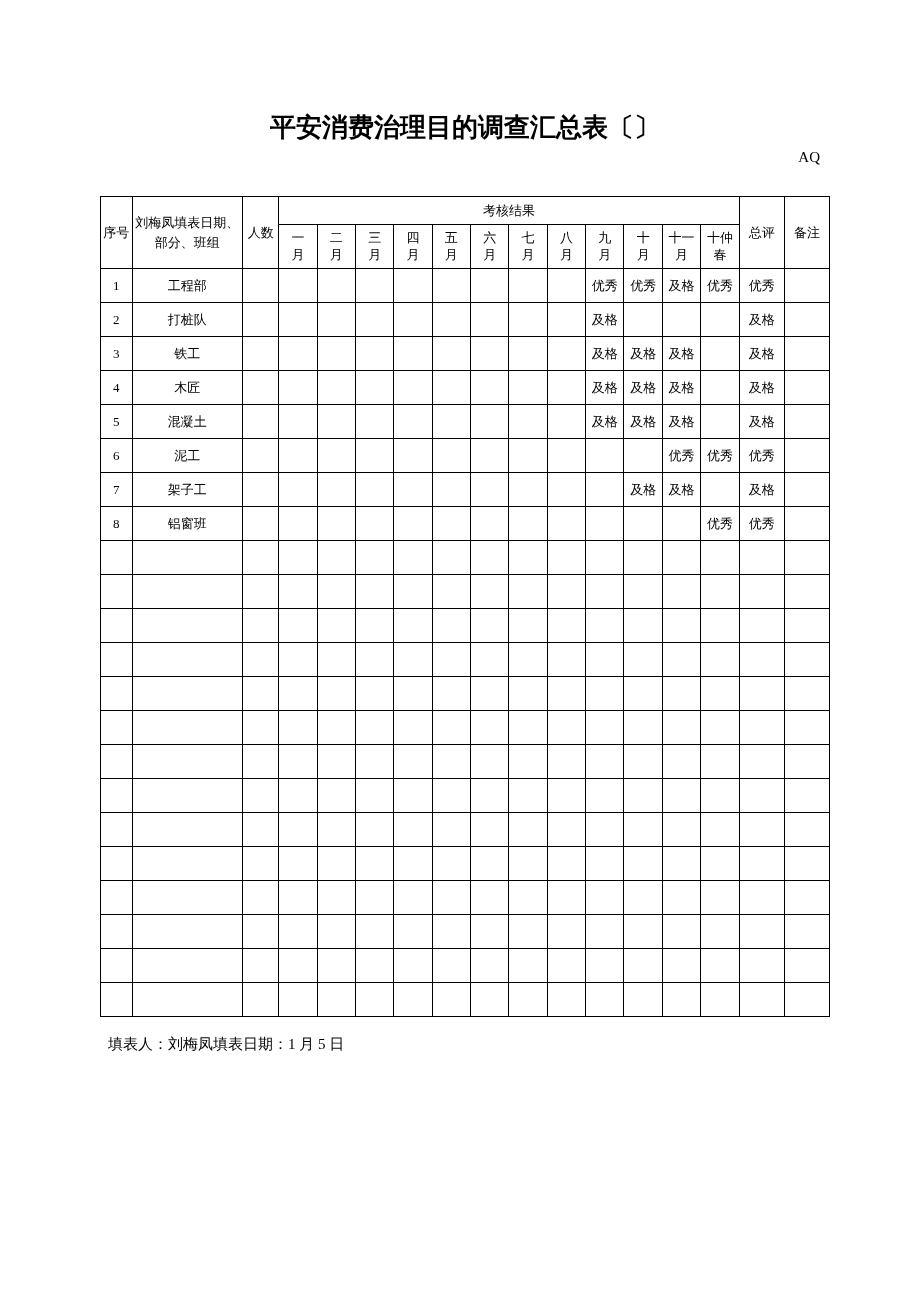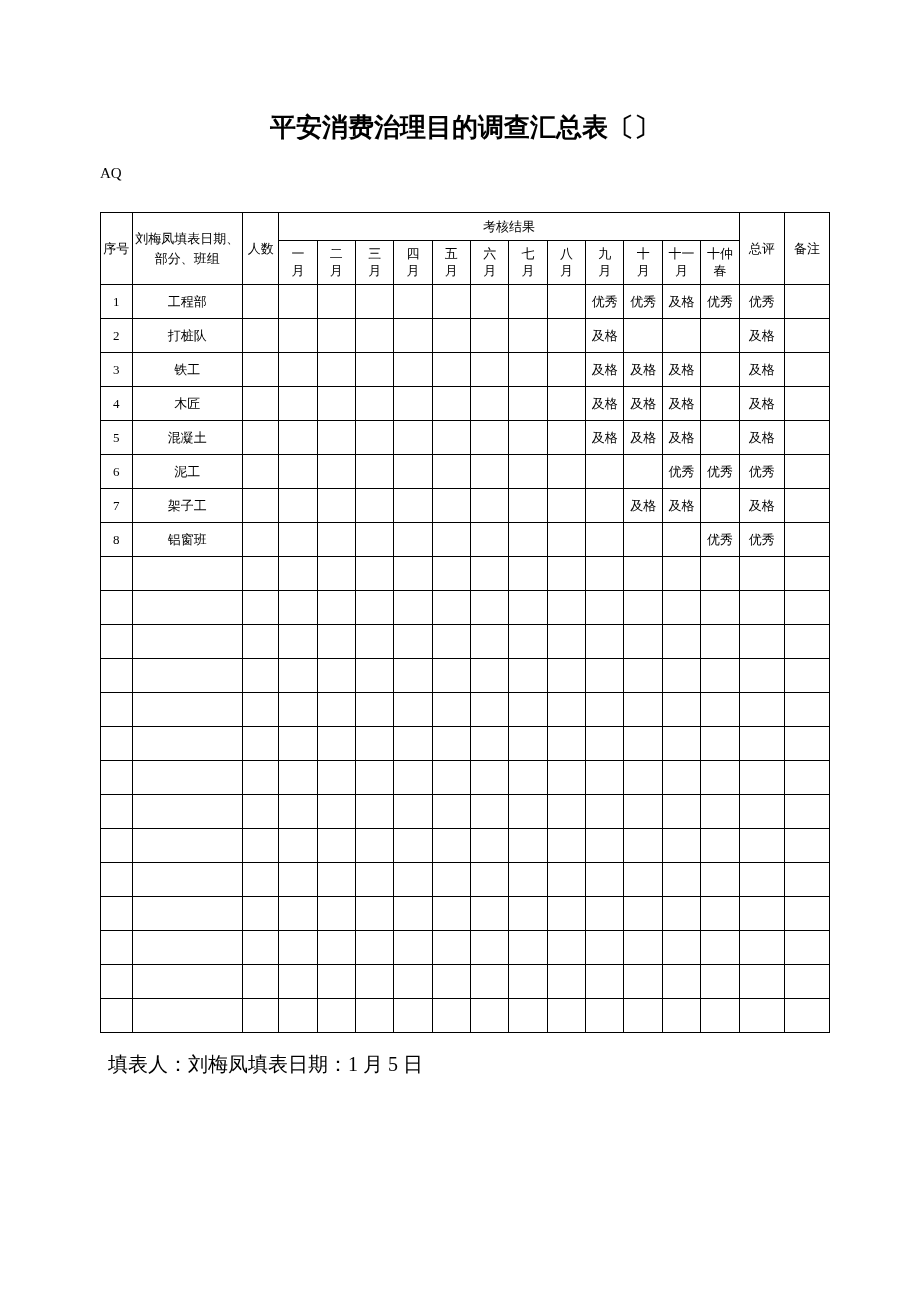--- a/index.html
+++ b/index.html
@@ -14,24 +14,25 @@
       height: 1302px;
       position: relative;
     }
     .page {
       padding: 110px 90px 0 100px;
     }
     .title {
       text-align: center;
       font-size: 26px;
       font-weight: bold;
-      margin-bottom: 20px;
+      margin-bottom: 4px;
       font-family: "SimHei", "黑体", sans-serif;
     }
     .code {
+      text-align: right;
       font-size: 15px;
       margin-bottom: 30px;
       padding-right: 10px;
     }
     table {
       border-collapse: collapse;
       width: 100%;
       table-layout: fixed;
     }
     th, td {
@@ -57,21 +58,21 @@
     }
     .two-row-header {
       height: 72px;
       line-height: 1.5;
     }
     tbody td {
       height: 34px;
     }
     .footer {
       margin-top: 18px;
-      font-size: 20px;
+      font-size: 15px;
       padding-left: 8px;
     }
   </style>
 </head>
 <body>
 
 <div class="page">
   <div class="title">平安消费治理目的调查汇总表〔〕</div>
   <div class="code">AQ</div>
 

